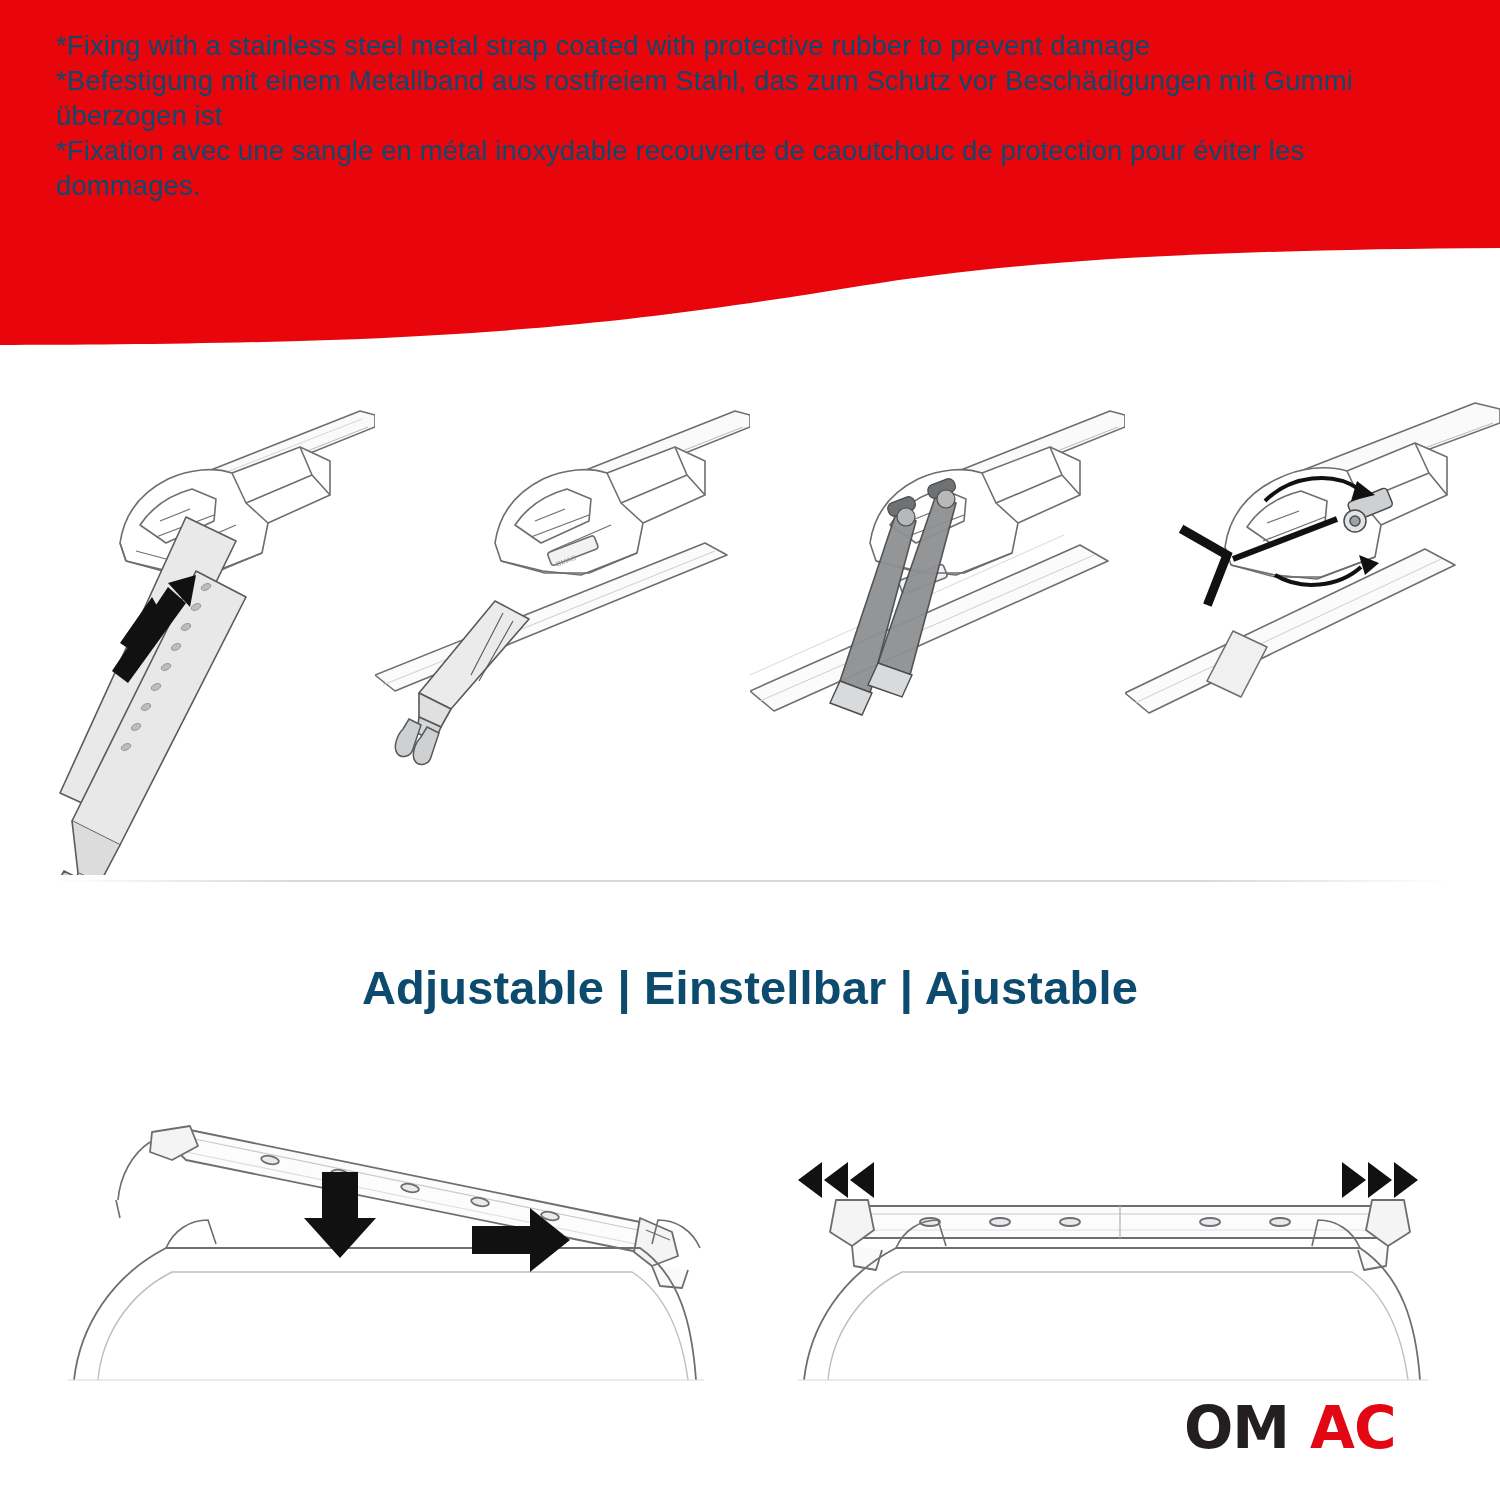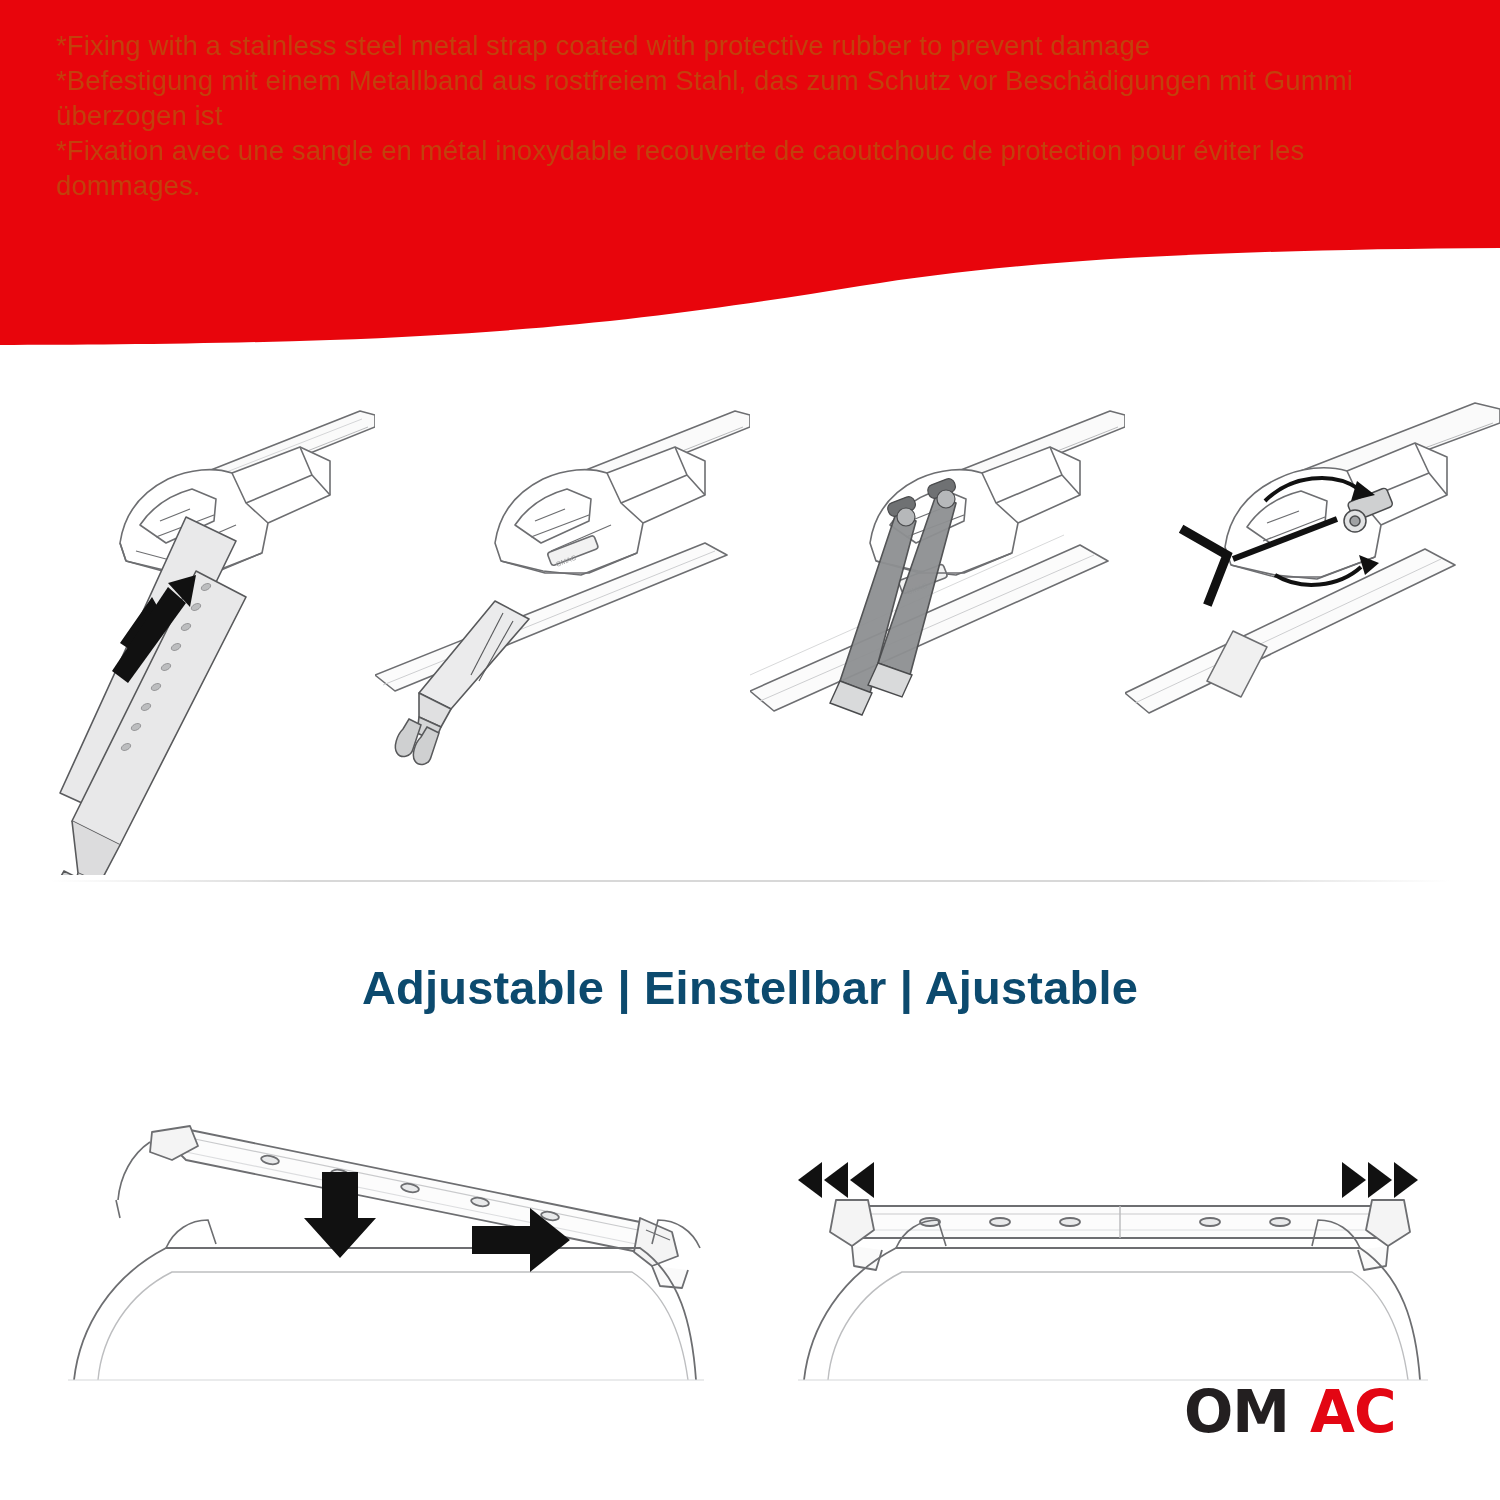--- a/index.html
+++ b/index.html
@@ -29,21 +29,21 @@
     top: 0;
     left: 0;
     width: 1500px;
     height: 360px;
   }
   .banner-text {
     position: absolute;
     top: 28px;
     left: 56px;
     width: 1400px;
-    color: #c2410c;
+    color: #0c4a6e;
     font-size: 27.5px;
     line-height: 35px;
     letter-spacing: 0.1px;
     white-space: pre-wrap;
   }
 
   
   .steps {
     position: absolute;
     top: 375px;
@@ -98,21 +98,21 @@
     top: 1080px;
     left: 780px;
     width: 680px;
     height: 330px;
   }
 
   
   .logo {
     position: absolute;
     right: 56px;
-    bottom: 52px;
+    bottom: 36px;
     width: 260px;
     height: 70px;
   }
   .logo-text {
     font-family: "DejaVu Sans", sans-serif;
     font-weight: bold;
     font-size: 58px;
     letter-spacing: -1px;
   }
 

